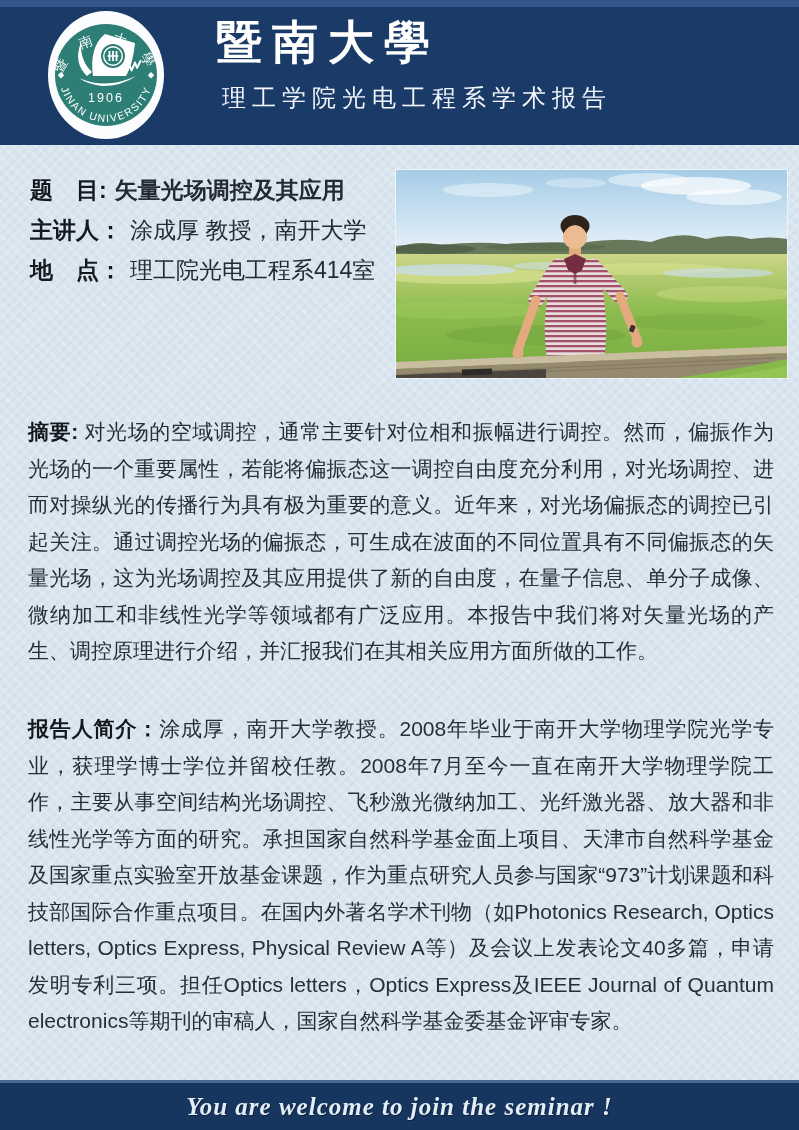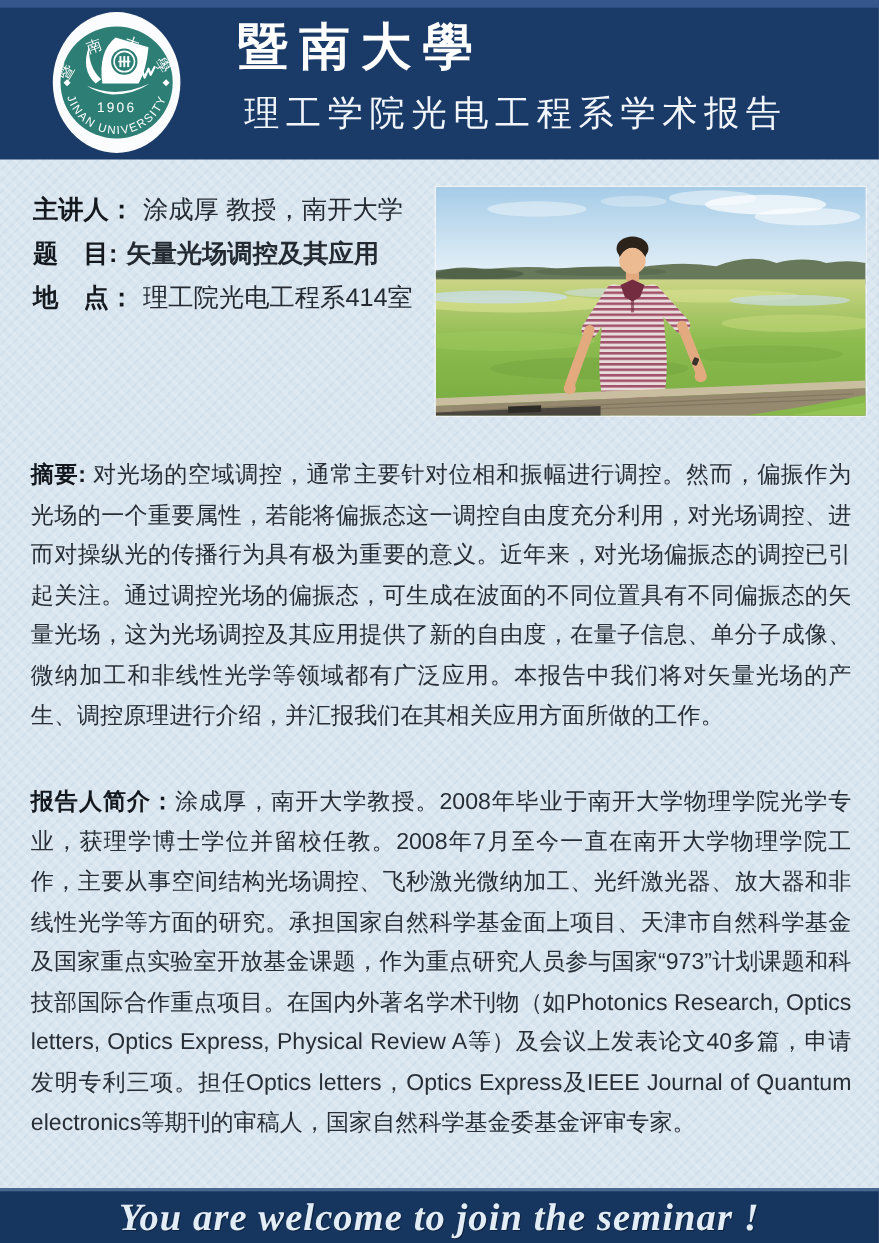--- a/index.html
+++ b/index.html
@@ -33,21 +33,21 @@
     font-weight:bold;
     font-size:46px;
     letter-spacing:10px;
     color:#ffffff;
     line-height:1.1;
   }
   .uni-subtitle{
     margin:14px 0 0 6px;
     font-family:"DejaVu Serif", serif;
     font-weight:normal;
-    font-size:32px;
+    font-size:24px;
     letter-spacing:6px;
     color:#f2f6fb;
   }
   
   .details{position:absolute;left:30px;top:170px;width:372px;}
   .detail-row{
     display:flex;align-items:baseline;
     height:40px;line-height:40px;
     font-size:23px;
     white-space:nowrap;
@@ -76,21 +76,21 @@
   .footer{
     position:absolute;left:0;bottom:0;width:799px;height:47px;
     background:#16355f;
     border-top:3px solid #486791;
     box-sizing:content-box;
     display:flex;align-items:center;justify-content:center;
   }
   .footer-text{
     font-family:"Liberation Serif", serif;
     font-style:italic;font-weight:bold;
-    font-size:35px;letter-spacing:1px;
+    font-size:25px;letter-spacing:1px;
     color:#e3edf6;
     text-shadow:1px 1px 0 rgba(0,0,0,.35);
   }
 </style>
 </head>
 <body>
 
 <div class="poster">
 
   <div class="header">
@@ -127,26 +127,26 @@
     </svg>
 
     <div class="title-block">
       <h1 class="uni-title">暨南大學</h1>
       <div class="uni-subtitle">理工学院光电工程系学术报告</div>
     </div>
   </div>
 
   <div class="details">
     <div class="detail-row">
+      <span class="dl">题　目:</span>
+      <span class="dv dv-bold">矢量光场调控及其应用</span>
+    </div>
+    <div class="detail-row">
       <span class="dl">主讲人：</span>
       <span class="dv">涂成厚 教授，南开大学</span>
-    </div>
-    <div class="detail-row">
-      <span class="dl">题　目:</span>
-      <span class="dv dv-bold">矢量光场调控及其应用</span>
     </div>
     <div class="detail-row">
       <span class="dl">地　点：</span>
       <span class="dv">理工院光电工程系414室</span>
     </div>
     <div class="detail-row">
     </div>
   </div>
 
   <div class="photo">

